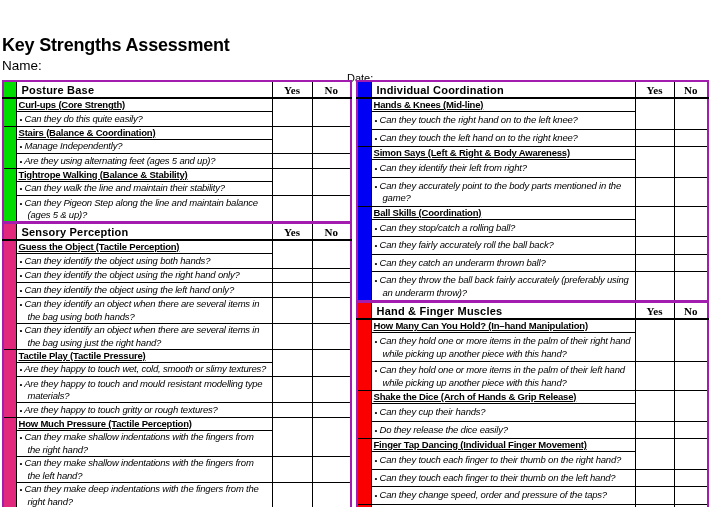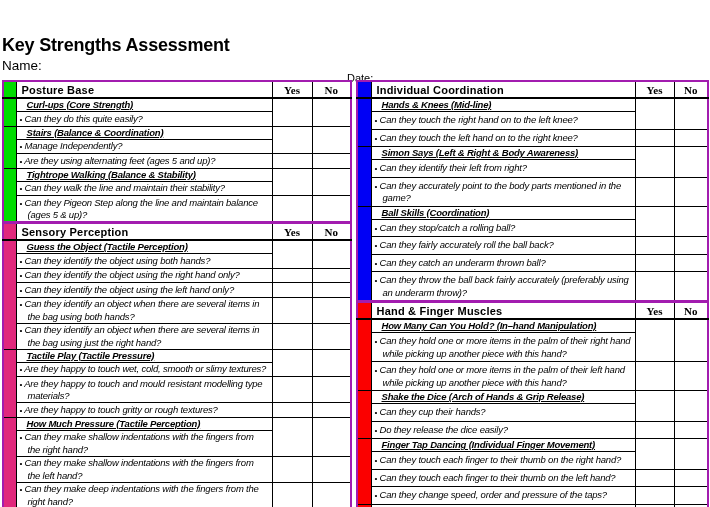--- a/index.html
+++ b/index.html
@@ -37,21 +37,21 @@
   .col-left table + table, .col-right table + table { margin-top: -1px; }
   td { border: 1px solid #000; vertical-align: top; padding: 0; overflow: hidden; }
 
   tr.sec td { border-bottom: 2px solid #000; height: 17px; vertical-align: middle; }
   td.sec-title { font-size: 11px; font-weight: bold; padding: 1px 5px; letter-spacing: 0.2px; }
   td.yn-h { font-size: 11px; font-weight: bold; text-align: center; font-family: Liberation Serif, serif; }
 
   td.bar { padding: 0; }
   td.subh {
     font-size: 9.5px; font-weight: bold; text-decoration: underline;
-    letter-spacing: -0.2px; line-height: 12px; padding: 0 10px; font-style: italic;
+    letter-spacing: -0.2px; line-height: 12px; padding: 0 2px;
   }
   td.qc { font-size: 9.5px; letter-spacing: -0.2px; line-height: 11.5px; padding: 0.5px 3px; }
   .col-right td.qc { padding-top: 2px; padding-bottom: 2px; margin-top: 24px; }
   .qwrap { padding-left: 8px; text-indent: -8px; font-style: italic; }
   .bullet { font-size: 8px; }
   td.box { background: #fff; }
 
   .footer {
     position: absolute; right: 3px; top: 489px;
     font-size: 11px; letter-spacing: -0.1px;

